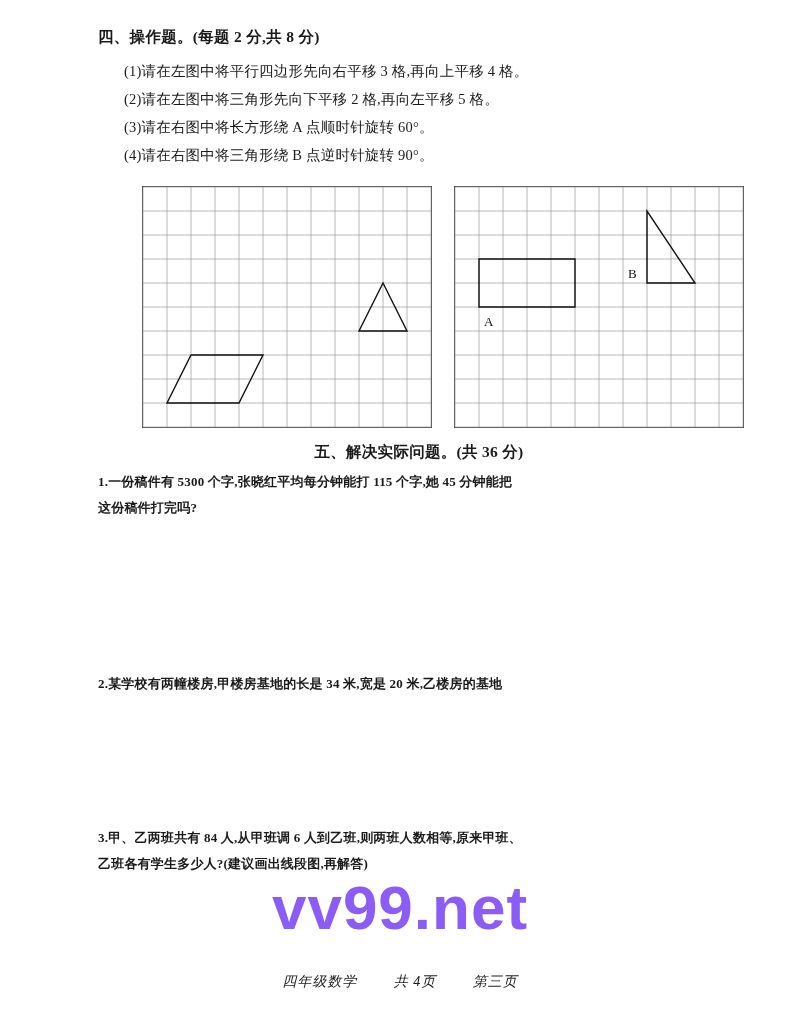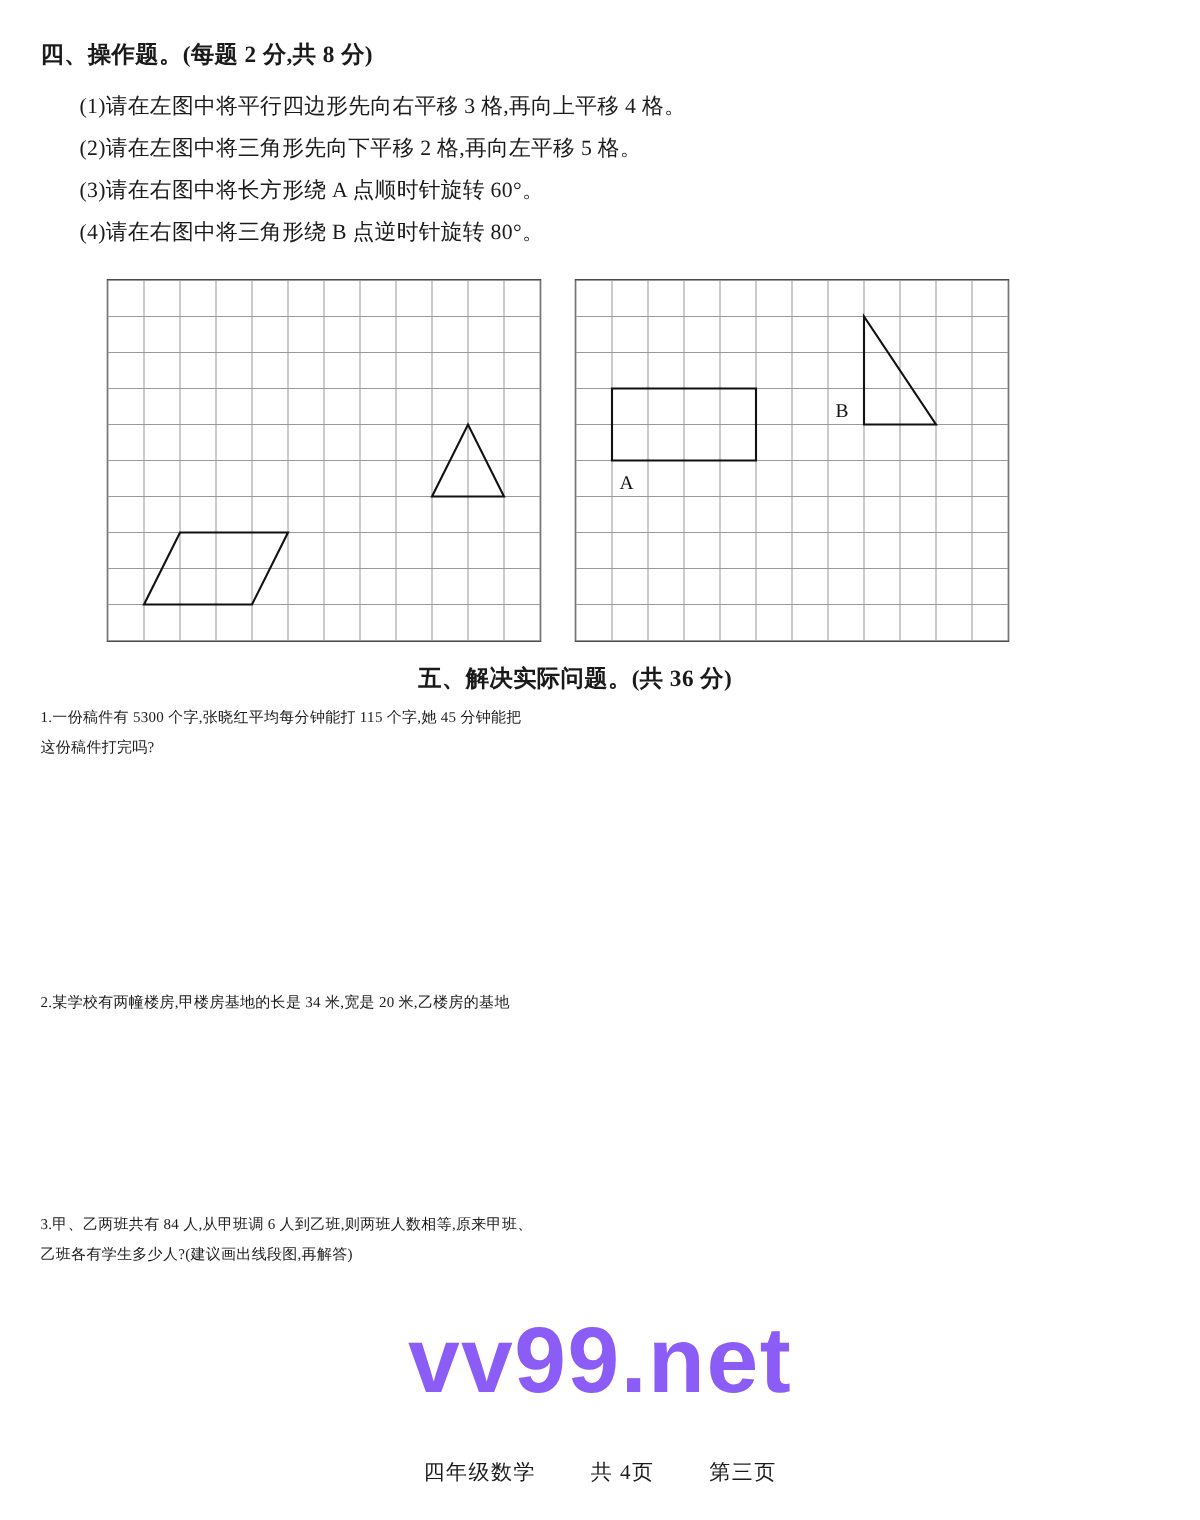--- a/index.html
+++ b/index.html
@@ -13,21 +13,21 @@
     font-family: "Liberation Serif", "DejaVu Serif", serif;
     color: #1a1a1a;
     position: relative;
     overflow: hidden;
   }
   .page {
     position: relative;
     width: 800px;
     height: 1013px;
     box-sizing: border-box;
-    padding: 26px 60px 0 27px;
+    padding: 26px 60px 0 98px;
   }
   .section-head {
     font-size: 15.5px;
     font-weight: bold;
     letter-spacing: 0.3px;
     margin: 0 0 9px 0;
     line-height: 1.4;
   }
   .q-line {
     font-size: 14.5px;
@@ -49,24 +49,25 @@
     display: block;
   }
   .section-head2 {
     font-size: 15.5px;
     font-weight: bold;
     margin: 14px 0 6px 0;
     letter-spacing: 0.3px;
     text-align: center;
   }
   .prob {
-    font-size: 10px;
+    font-size: 13px;
     line-height: 2.0;
     margin: 0;
     letter-spacing: 0.2px;
+    font-weight: bold;
   }
   .gap-a { height: 150px; }
   .gap-b { height: 128px; }
   .gap-c { height: 40px; }
   .watermark {
     position: absolute;
     left: 0;
     right: 0;
     top: 872px;
     text-align: center;
@@ -79,37 +80,37 @@
   }
   .footer {
     position: absolute;
     left: 0;
     right: 0;
     bottom: 22px;
     text-align: center;
     font-size: 14px;
     letter-spacing: 1px;
   }
-  .footer span { margin: 0 16px; }
+  .footer span { margin: 0 16px; font-style: italic; }
   .lbl {
     font-family: "Liberation Serif", serif;
     font-size: 13px;
   }
 </style>
 </head>
 <body>
 
 <div class="page">
 
   <div class="section-head">四、操作题。(每题 2 分,共 8 分)</div>
 
   <p class="q-line">(1)请在左图中将平行四边形先向右平移 3 格,再向上平移 4 格。</p>
   <p class="q-line">(2)请在左图中将三角形先向下平移 2 格,再向左平移 5 格。</p>
   <p class="q-line">(3)请在右图中将长方形绕 A 点顺时针旋转 60°。</p>
-  <p class="q-line">(4)请在右图中将三角形绕 B 点逆时针旋转 80°。</p>
+  <p class="q-line">(4)请在右图中将三角形绕 B 点逆时针旋转 90°。</p>
 
   <div class="grids">
 
     <div class="grid-box">
       <svg class="grid-svg" width="290" height="242" viewBox="0 0 290 242">
         <rect x="0.5" y="0.5" width="289" height="241" fill="#ffffff" stroke="#4a4a4a" stroke-width="1"></rect>
         <g stroke="#9a9a9a" stroke-width="0.7">
           <line x1="1" y1="1" x2="1" y2="241"></line>
           <line x1="25" y1="1" x2="25" y2="241"></line>
           <line x1="49" y1="1" x2="49" y2="241"></line>

